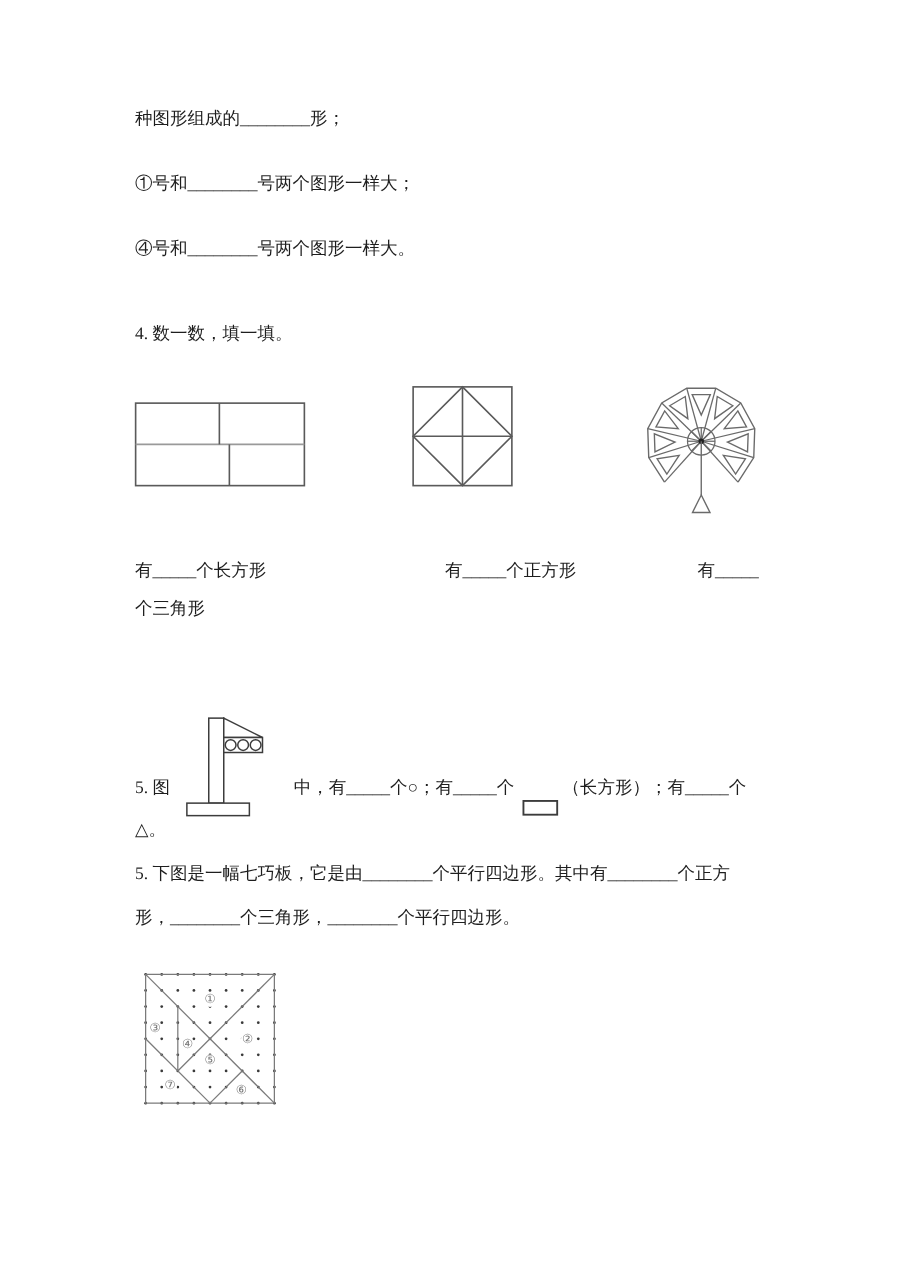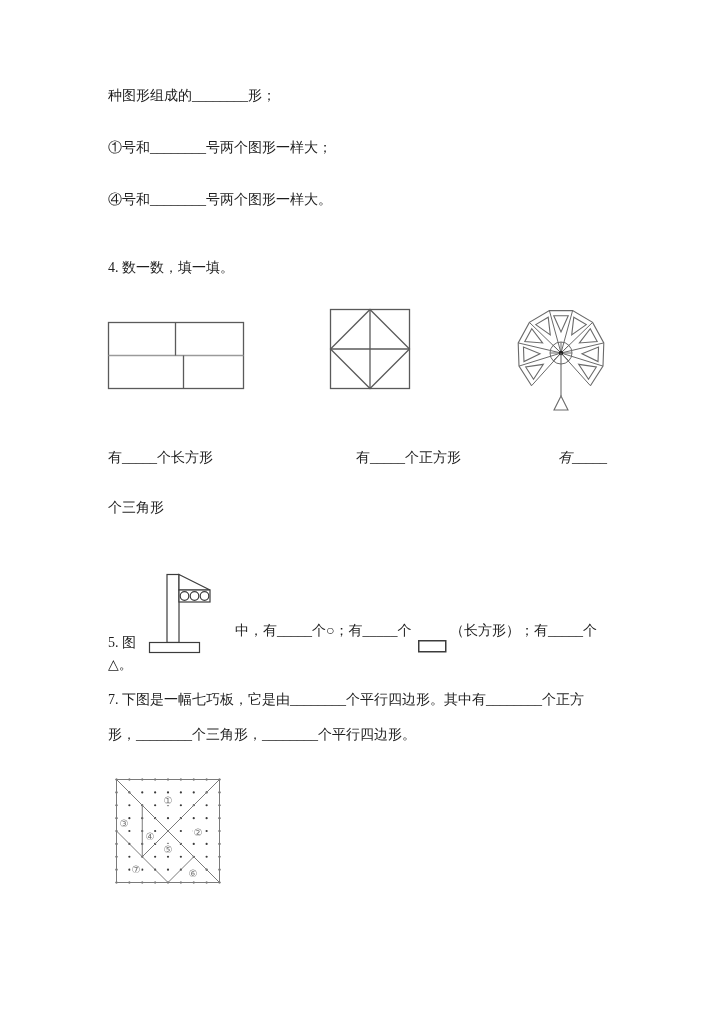--- a/index.html
+++ b/index.html
@@ -86,26 +86,26 @@
   <line class="fig-stroke-thin" style="stroke-width:1.1" x1="561" y1="353" x2="561" y2="396"></line>
   <polygon class="fig-stroke-thin" style="stroke-width:1.1" points="561,396 554,410 568,410"></polygon>
 </svg>
 
 <div class="line" style="left:108px; top:450px;">
   <span>有</span><span class="blank">_____</span><span>个长方形</span>
 </div>
 <div class="line" style="left:356px; top:450px;">
   <span>有</span><span class="blank">_____</span><span>个正方形</span>
 </div>
-<div class="line" style="left:558px; top:450px;font-style:italic;">
+<div class="line" style="left:558px; top:450px;">
   <span>有</span><span class="blank">_____</span><span></span>
 </div>
-<div class="line" style="left:108px; top:500px;">个三角形</div>
-
-<div class="line" style="left:108px; top:623px;margin-top:12px;">5. 图</div>
+<div class="line" style="left:108px; top:480px;">个三角形</div>
+
+<div class="line" style="left:108px; top:623px;">5. 图</div>
 
 <svg style="left:140px; top:565px;" width="80" height="90">
   <rect class="crane" x="27" y="9.5" width="12" height="68"></rect>
   <polygon class="crane" points="39,9.5 70,25 39,25"></polygon>
   <rect class="crane" x="39" y="25" width="31" height="12"></rect>
   <circle class="crane" cx="44.5" cy="31" r="4.3"></circle>
   <circle class="crane" cx="54.5" cy="31" r="4.3"></circle>
   <circle class="crane" cx="64.5" cy="31" r="4.3"></circle>
   <rect class="crane" x="9.5" y="77.5" width="50" height="10"></rect>
 </svg>
@@ -117,21 +117,21 @@
 <svg style="left:418px; top:640px;" width="30" height="14">
   <rect x="0.75" y="0.75" width="27" height="11" fill="#fff" stroke="#3c3c3c" stroke-width="1.5"></rect>
 </svg>
 
 <div class="line" style="left:450px; top:623px;">
   <span>（长方形）；有</span><span class="blank">_____</span><span>个</span>
 </div>
 <div class="line" style="left:108px; top:657px;">△。</div>
 
 <div class="line" style="left:108px; top:692px;">
-  <span>7. 下图是一幅七巧板，它是由</span><span class="blank">________</span><span>个平行四边形。其中有</span><span class="blank">________</span><span>个正方</span>
+  <span>5. 下图是一幅七巧板，它是由</span><span class="blank">________</span><span>个平行四边形。其中有</span><span class="blank">________</span><span>个正方</span>
 </div>
 <div class="line" style="left:108px; top:727px;">
   <span>形，</span><span class="blank">________</span><span>个三角形，</span><span class="blank">________</span><span>个平行四边形。</span>
 </div>
 
 <div style="position:absolute; left:116px; top:779px; width:104px; height:104px;">
   <svg style="left:0; top:0;" width="104" height="104" viewBox="0 0 104 104">
     <g transform="translate(0.5,0.5)">
       <g>
 

